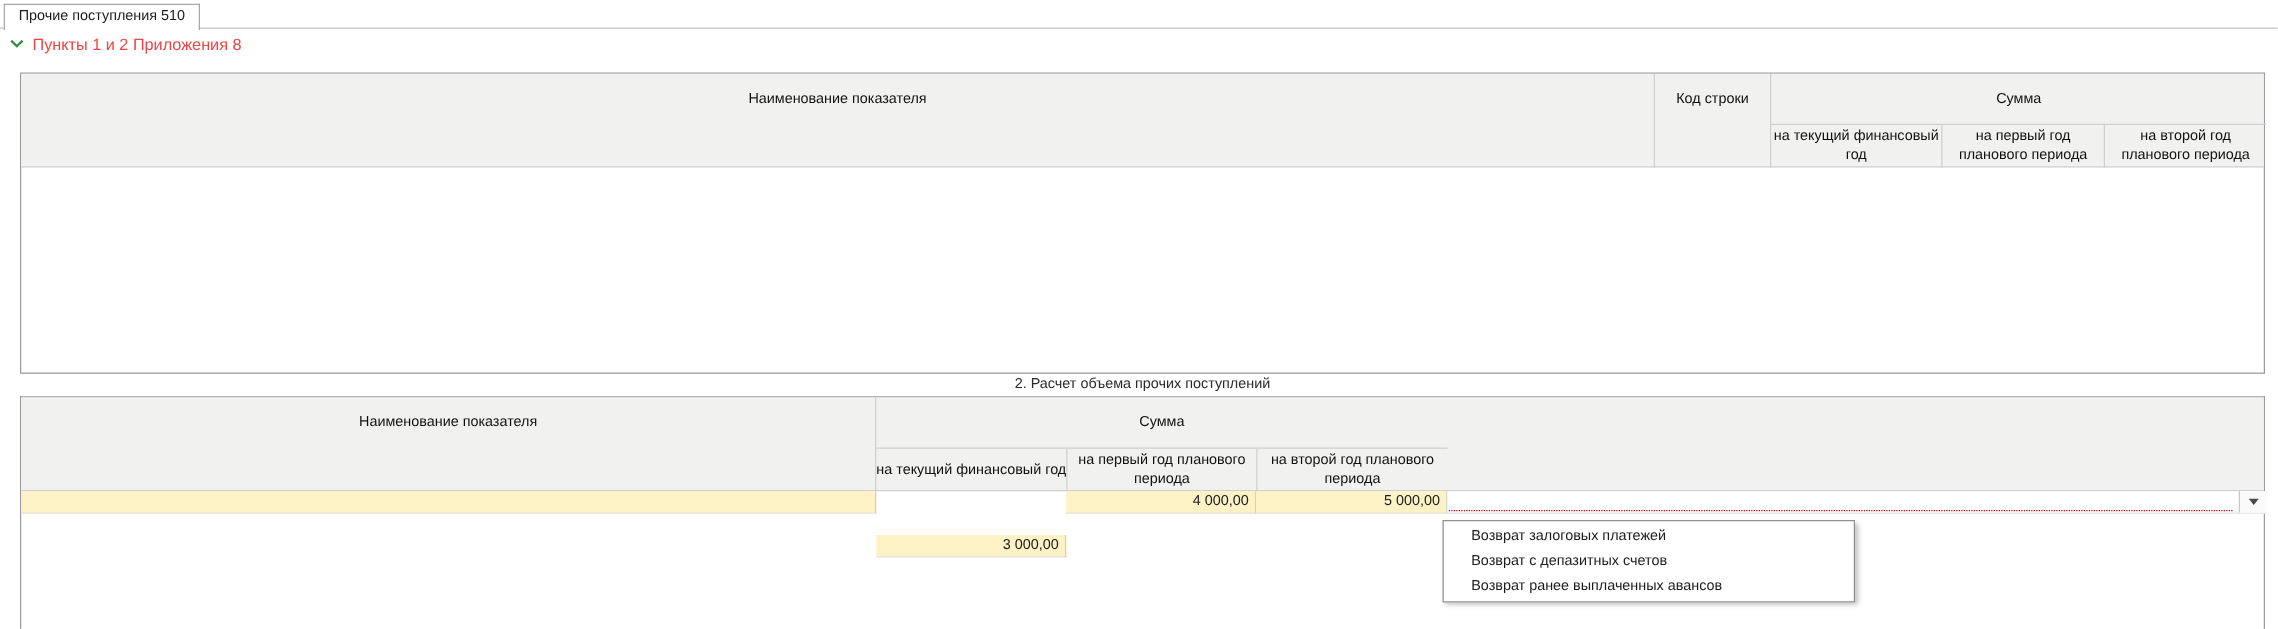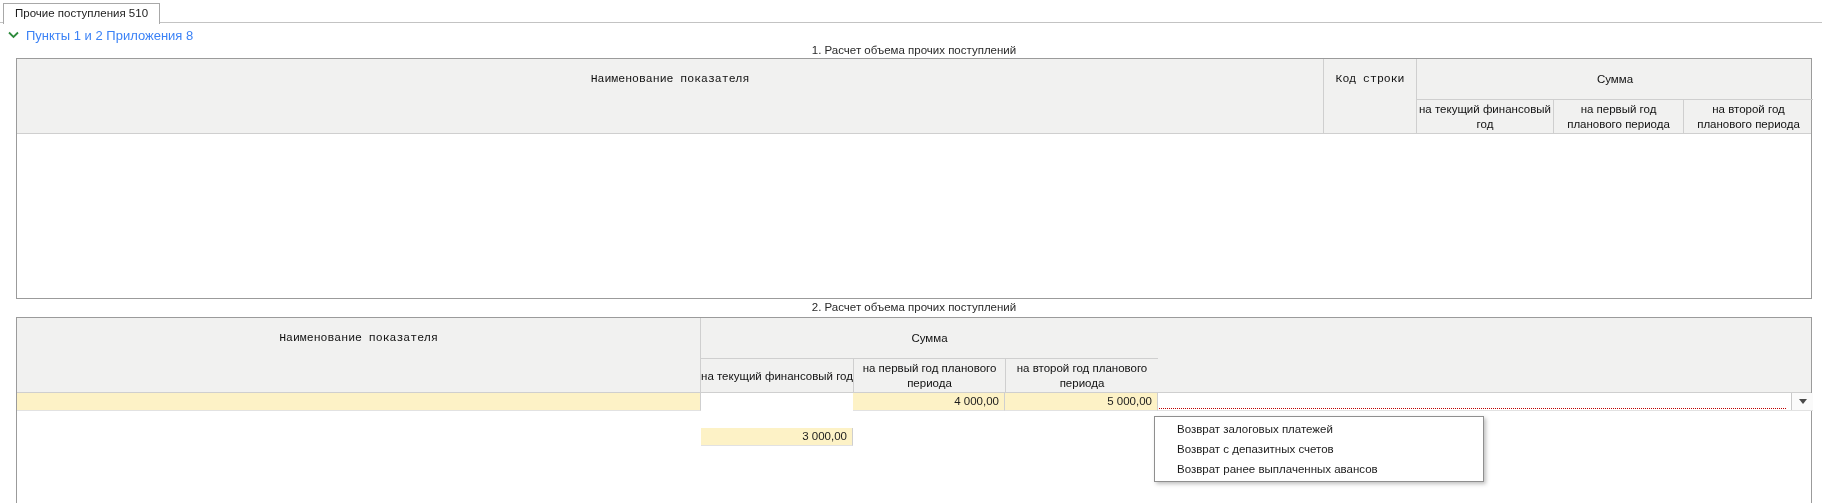--- a/index.html
+++ b/index.html
@@ -8,36 +8,36 @@
   .page { position:absolute; left:0; top:0; width:1822px; height:376px;border-radius:31px; }
 
   
   .tabline { position:absolute; left:0; top:22px; width:1822px; height:1px; background:#c3c3c3; }
   .tab { position:absolute; left:3px; top:3px; height:21px; padding:0 11px;
          background:#ffffff; border:1px solid #a8a8a8; border-bottom:none;
          font-size:11.5px; line-height:19px; z-index:2; }
 
   
   .section { position:absolute; left:8px; top:26px; height:18px; display:flex; align-items:center;
-             gap:7px; color:#3b82f6; font-size:13px; cursor:default; }
+             gap:7px; color:#ef4444; font-size:13px; cursor:default; }
   .chev { display:inline-flex; align-items:center; }
 
   
   .title { position:absolute; left:16px; width:1796px; text-align:center;
            font-size:11.5px; color:#2a2a2a; }
 
   
   .tbl { position:absolute; left:16px; width:1796px; background:#ffffff; }
   .t1  { top:58px;  height:241px; border:1px solid #9b9b9b; }
   .t2  { top:317px; height:186px; border:1px solid #9b9b9b; border-bottom:none; }
   .hbg { position:absolute; left:0; top:0; width:100%; height:75px; background:#f1f1f0;
          border-bottom:1px solid #cfcfcf; }
   .hcell { position:absolute; display:flex; align-items:center; justify-content:center;
            text-align:center; font-size:11.5px; color:#111; line-height:1.3; }
-  .hmerged { align-items:flex-start; padding-top:13px;font-family:Liberation Mono, monospace; }
+  .hmerged { align-items:flex-start; padding-top:13px; }
   .br { border-right:1px solid #cfcfcf; }
   .bl { border-left:1px solid #cfcfcf; }
   .bb { border-bottom:1px solid #cfcfcf; }
 
   
   .ycell { position:absolute; top:75px; height:18px; background:#fdf2c6;
            border-bottom:1px solid #e2e2e2; font-size:11.5px; }
   .num { text-align:right; padding:2px 5px 0 0; }
   .ecell { position:absolute; top:75px; height:18px; background:#ffffff;
            border-bottom:1px solid #e2e2e2; }
@@ -66,21 +66,20 @@
 
   <div class="section">
     <span class="chev">
       <svg width="11" height="8" viewBox="0 0 11 8">
           <polyline points="1,1.5 5.5,6 10,1.5" fill="none" stroke="#2e8b3d" stroke-width="1.8"></polyline>
         </svg>
     </span>
     <span>Пункты 1 и 2 Приложения 8</span>
   </div>
 
-  <div class="title" style="top:44px;">1. Расчет объема прочих поступлений</div>
 
   <div class="tbl t1">
     <div class="hbg"></div>
     <div class="hcell hmerged br" style="left:0; top:0; width:1307px; height:75px;">Наименование показателя</div>
     <div class="hcell hmerged br" style="left:1307px; top:0; width:93px; height:75px;">Код строки</div>
     <div class="hcell bb" style="left:1400px; top:0; width:396px; height:41px;">Сумма</div>
     <div class="hcell" style="left:1400px; top:41px; width:136px; height:34px;">на текущий финансовый год</div>
     <div class="hcell bl" style="left:1536px; top:41px; width:130px; height:34px;">на первый год планового периода</div>
     <div class="hcell bl" style="left:1666px; top:41px; width:130px; height:34px;">на второй год планового периода</div>
   </div>

